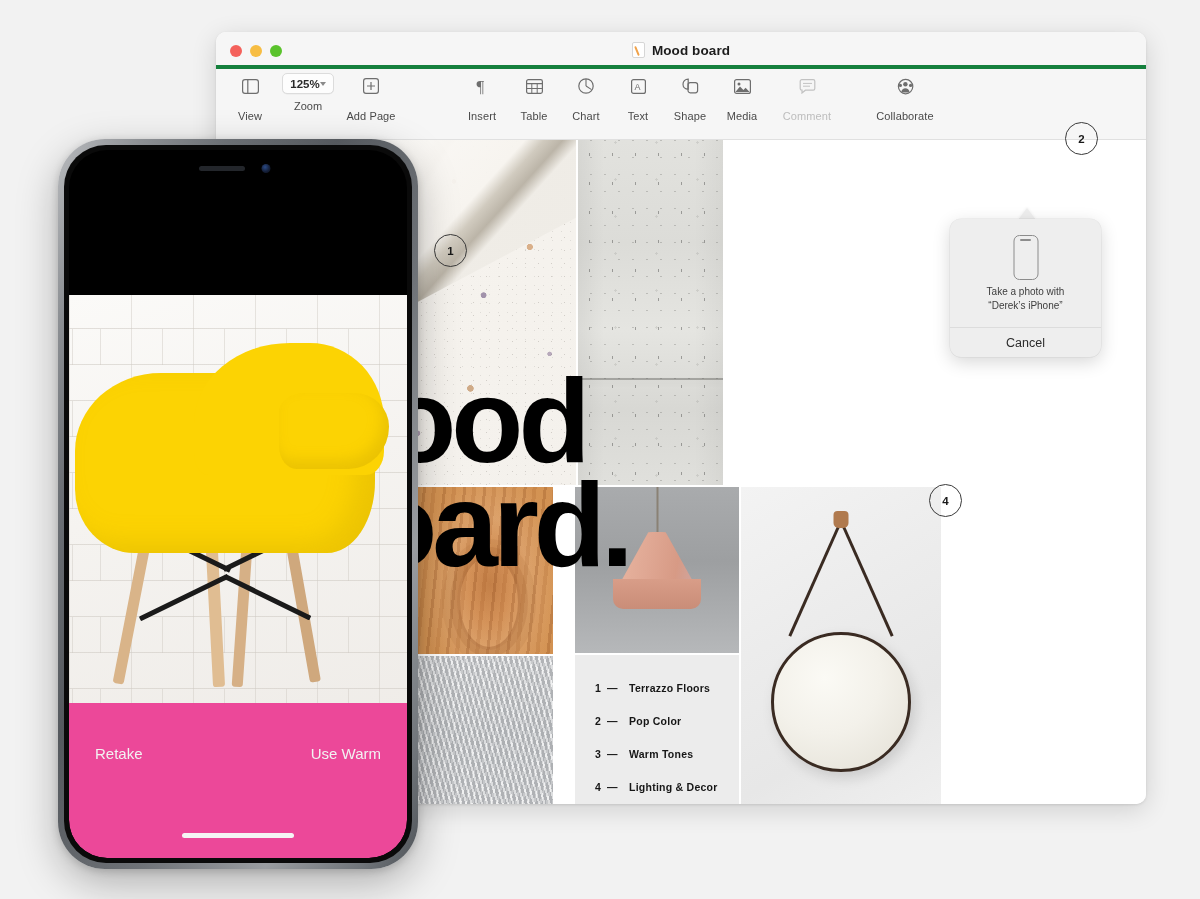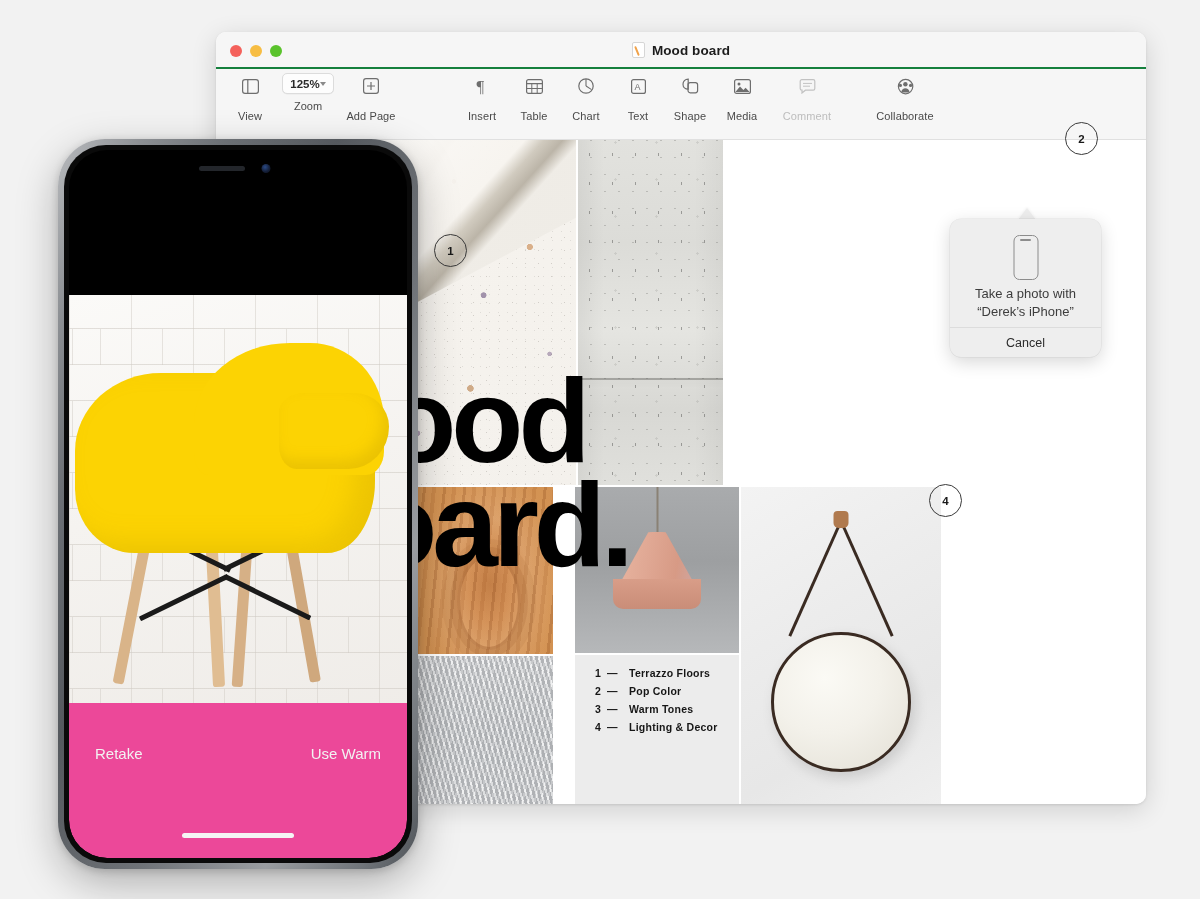--- a/index.html
+++ b/index.html
@@ -24,21 +24,21 @@
     width: 930px; height: 772px;
     background: #ffffff;
     border-radius: 10px;
     box-shadow: 0 6px 26px rgba(0,0,0,0.14), 0 1px 3px rgba(0,0,0,0.10);
     overflow: hidden;
   }
   #titlebar {
     position: relative;
     height: 37px;
     background: #f6f6f6;
-    border-bottom: 2px solid #15803d;
+    border-bottom: 4px solid #15803d;
   }
   .traffic {
     position: absolute; top: 13px; left: 14px;
     display: flex; gap: 8px;
   }
   .light { width: 12px; height: 12px; border-radius: 50%; }
   .light.red { background: #f4615b; }
   .light.yellow { background: #f7bd43; }
   .light.green { background: #5ac32c; }
 
@@ -265,21 +265,21 @@
     position: absolute; left: 379px; top: 528px;
     font-size: 10.5px; font-weight: bold; color: #161616;
     line-height: 1;
   }
   .legend-row {
     display: flex; align-items: baseline; gap: 0px;
     margin-bottom: 7.5px; white-space: nowrap;
   }
   .legend-num { width: 12px; letter-spacing: 0.2px; }
   .legend-dash { width: 22px; color: #161616; }
-  .legend-txt { letter-spacing: 0.25px; }
+  .legend-txt { letter-spacing: 0.25px; margin-top: 15px; }
 
   
   #mirror {
     left: 525px; top: 347px; width: 200px; height: 317px;
     background: linear-gradient(150deg,#f3f3f3 0%,#ececec 40%,#e7e7e7 72%,#efefef 100%);
   }
   .mirror-peg {
     position: absolute; left: 50%; top: 24px; width: 15px; height: 17px;
     transform: translateX(-50%);
     background: #b07a4e; border-radius: 4px 4px 5px 5px;
@@ -351,21 +351,21 @@
     background: #eeeeee;
   }
   .pop-phone-icon:before {
     content:""; position: absolute; left: 50%; top: 3px;
     transform: translateX(-50%);
     width: 11px; height: 1.6px; background: #8c8c8c; border-radius: 1px;
   }
   .pop-text {
     position: absolute; left: 0; right: 0; top: 66px;
     text-align: center;
-    font-size: 13px; color: #3d3d3d; line-height: 1.35;
+    font-size: 10px; color: #3d3d3d; line-height: 1.35;
   }
   .pop-divider {
     position: absolute; left: 0; right: 0; top: 108px;
     height: 1px; background: #dcdcdc;
   }
   .pop-cancel {
     position: absolute; left: 0; right: 0; top: 109px; bottom: 0;
     display: flex; align-items: center; justify-content: center;
     font-size: 12.5px; color: #2c2c2c;
     cursor: default;

